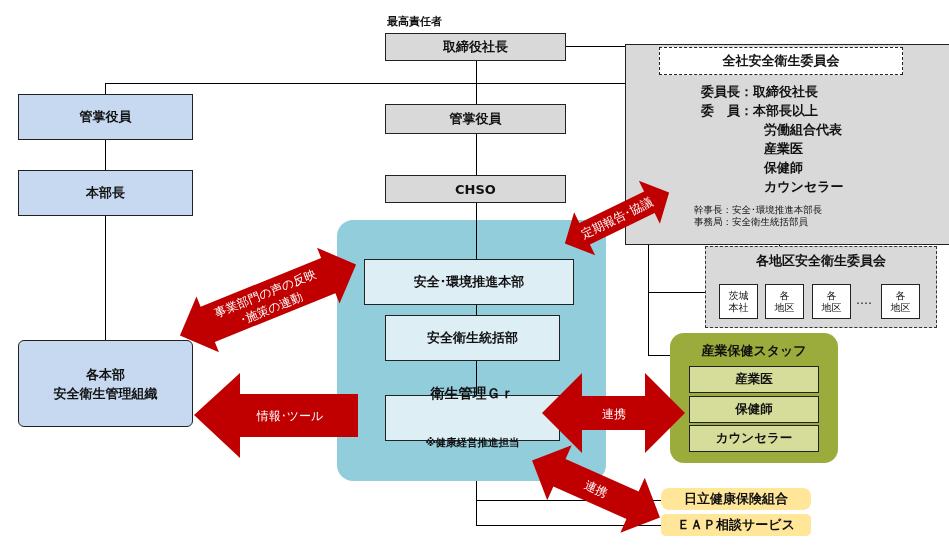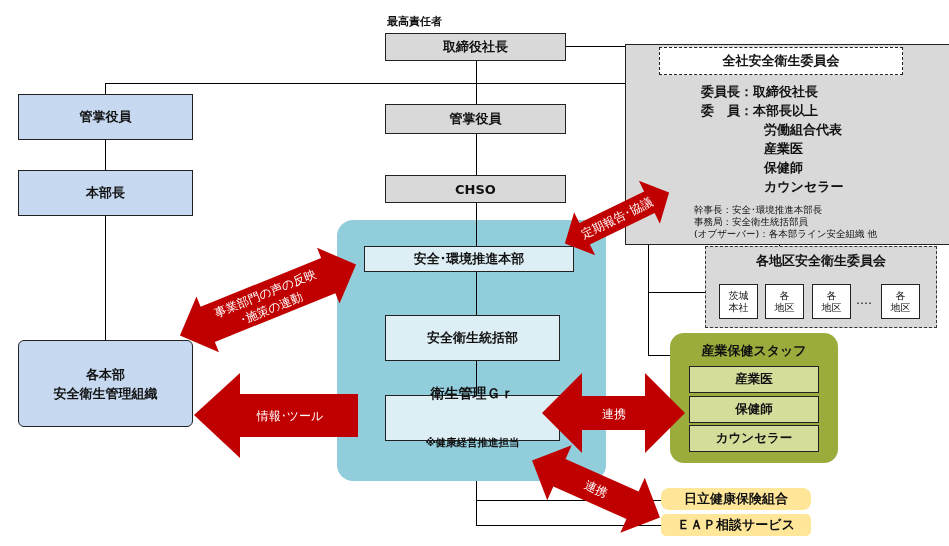--- a/index.html
+++ b/index.html
@@ -49,21 +49,21 @@
 <div class="abs box lblue" style="left:18px; top:170px; width:175px; height:46px; font-size:13px;">
   <span>本部長</span>
 </div>
 <div class="abs box lblue" style="left:18px; top:340px; width:175px; height:87px; font-size:13px; line-height:19px;border-radius:6px;">
   <span>各本部</span>
   <span>安全衛生管理組織</span>
 </div>
 
 <div class="abs" style="left:337px; top:220px; width:269px; height:261px; background:#92cddc; border-radius:16px;"></div>
 <div class="line vl" style="left:476px; top:220px; height:180px;"></div>
-<div class="abs box pale" style="left:364px; top:246px; width:210px; height:26px; font-size:13px;">
+<div class="abs box pale" style="left:364px; top:259px; width:210px; height:46px; font-size:13px;">
   <span>安全･環境推進本部</span>
 </div>
 <div class="abs box pale" style="left:385px; top:315px; width:175px; height:46px; font-size:13px;">
   <span>安全衛生統括部</span>
 </div>
 <div class="abs box pale" style="left:385px; top:395px; width:175px; height:46px; font-size:13px; line-height:17px;gap:32px;">
   <span style="font-size:14px;">衛生管理Ｇｒ</span>
   <span style="font-size:10.5px;">※健康経営推進担当</span>
 </div>
 
@@ -75,21 +75,20 @@
     <div><span>委員長：</span><span>取締役社長</span></div>
     <div><span>委　員：</span><span>本部長以上</span></div>
     <div style="padding-left:63px;">労働組合代表</div>
     <div style="padding-left:63px;">産業医</div>
     <div style="padding-left:63px;">保健師</div>
     <div style="padding-left:63px;">カウンセラー</div>
   </div>
   <div class="abs" style="left:68px; top:159px; font-size:9.5px; line-height:12px;">
     <div>幹事長：安全･環境推進本部長</div>
     <div>事務局：安全衛生統括部員</div>
-    <div>(オブザーバー)：各本部ライン安全組織 他</div>
   </div>
 </div>
 
 <div class="abs" style="left:705px; top:246px; width:232px; height:82px; background:#d9d9d9; border:1px dashed #333;">
   <div class="abs" style="left:0; top:5px; width:100%; text-align:center; font-weight:bold; font-size:13px;">各地区安全衛生委員会</div>
   <div class="abs box" style="left:13px; top:37px; width:39px; height:35px; background:#fff; border:1px solid #222; font-size:10px; font-weight:normal; line-height:12px;">
     <span>茨城</span>
       <span>本社</span>
   </div>
   <div class="abs box" style="left:59px; top:37px; width:39px; height:35px; background:#fff; border:1px solid #222; font-size:10px; font-weight:normal; line-height:12px;">

